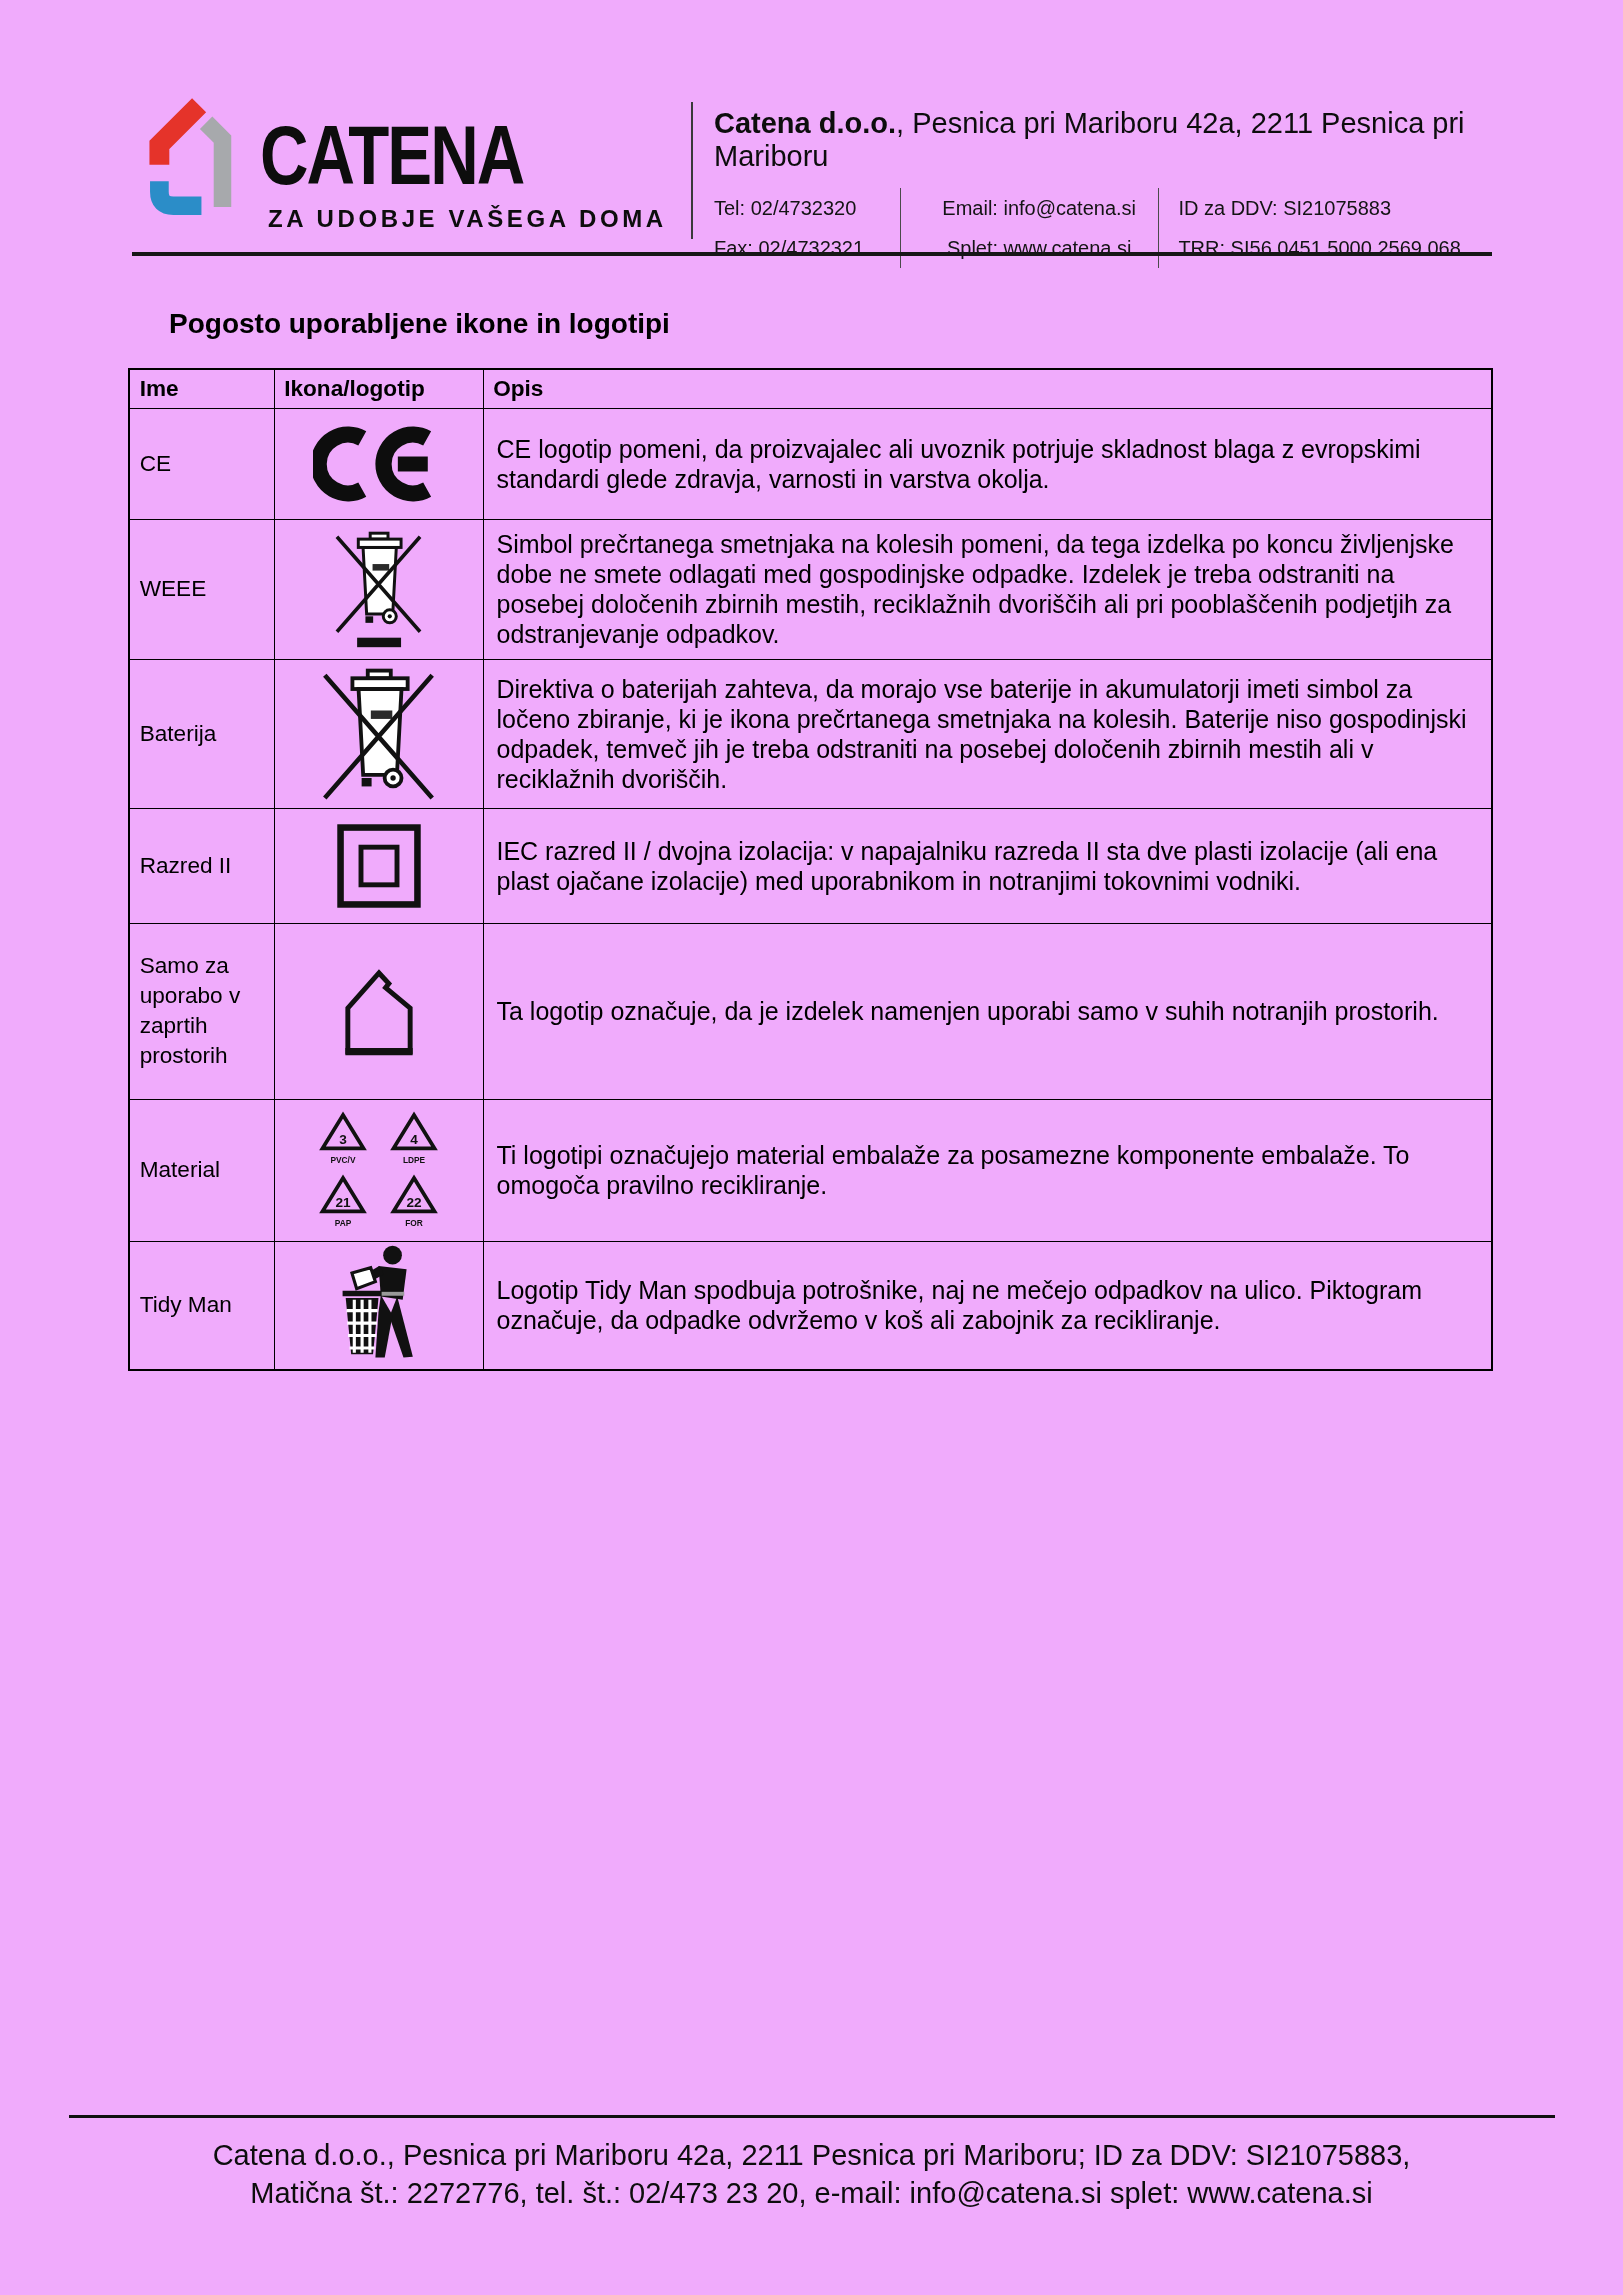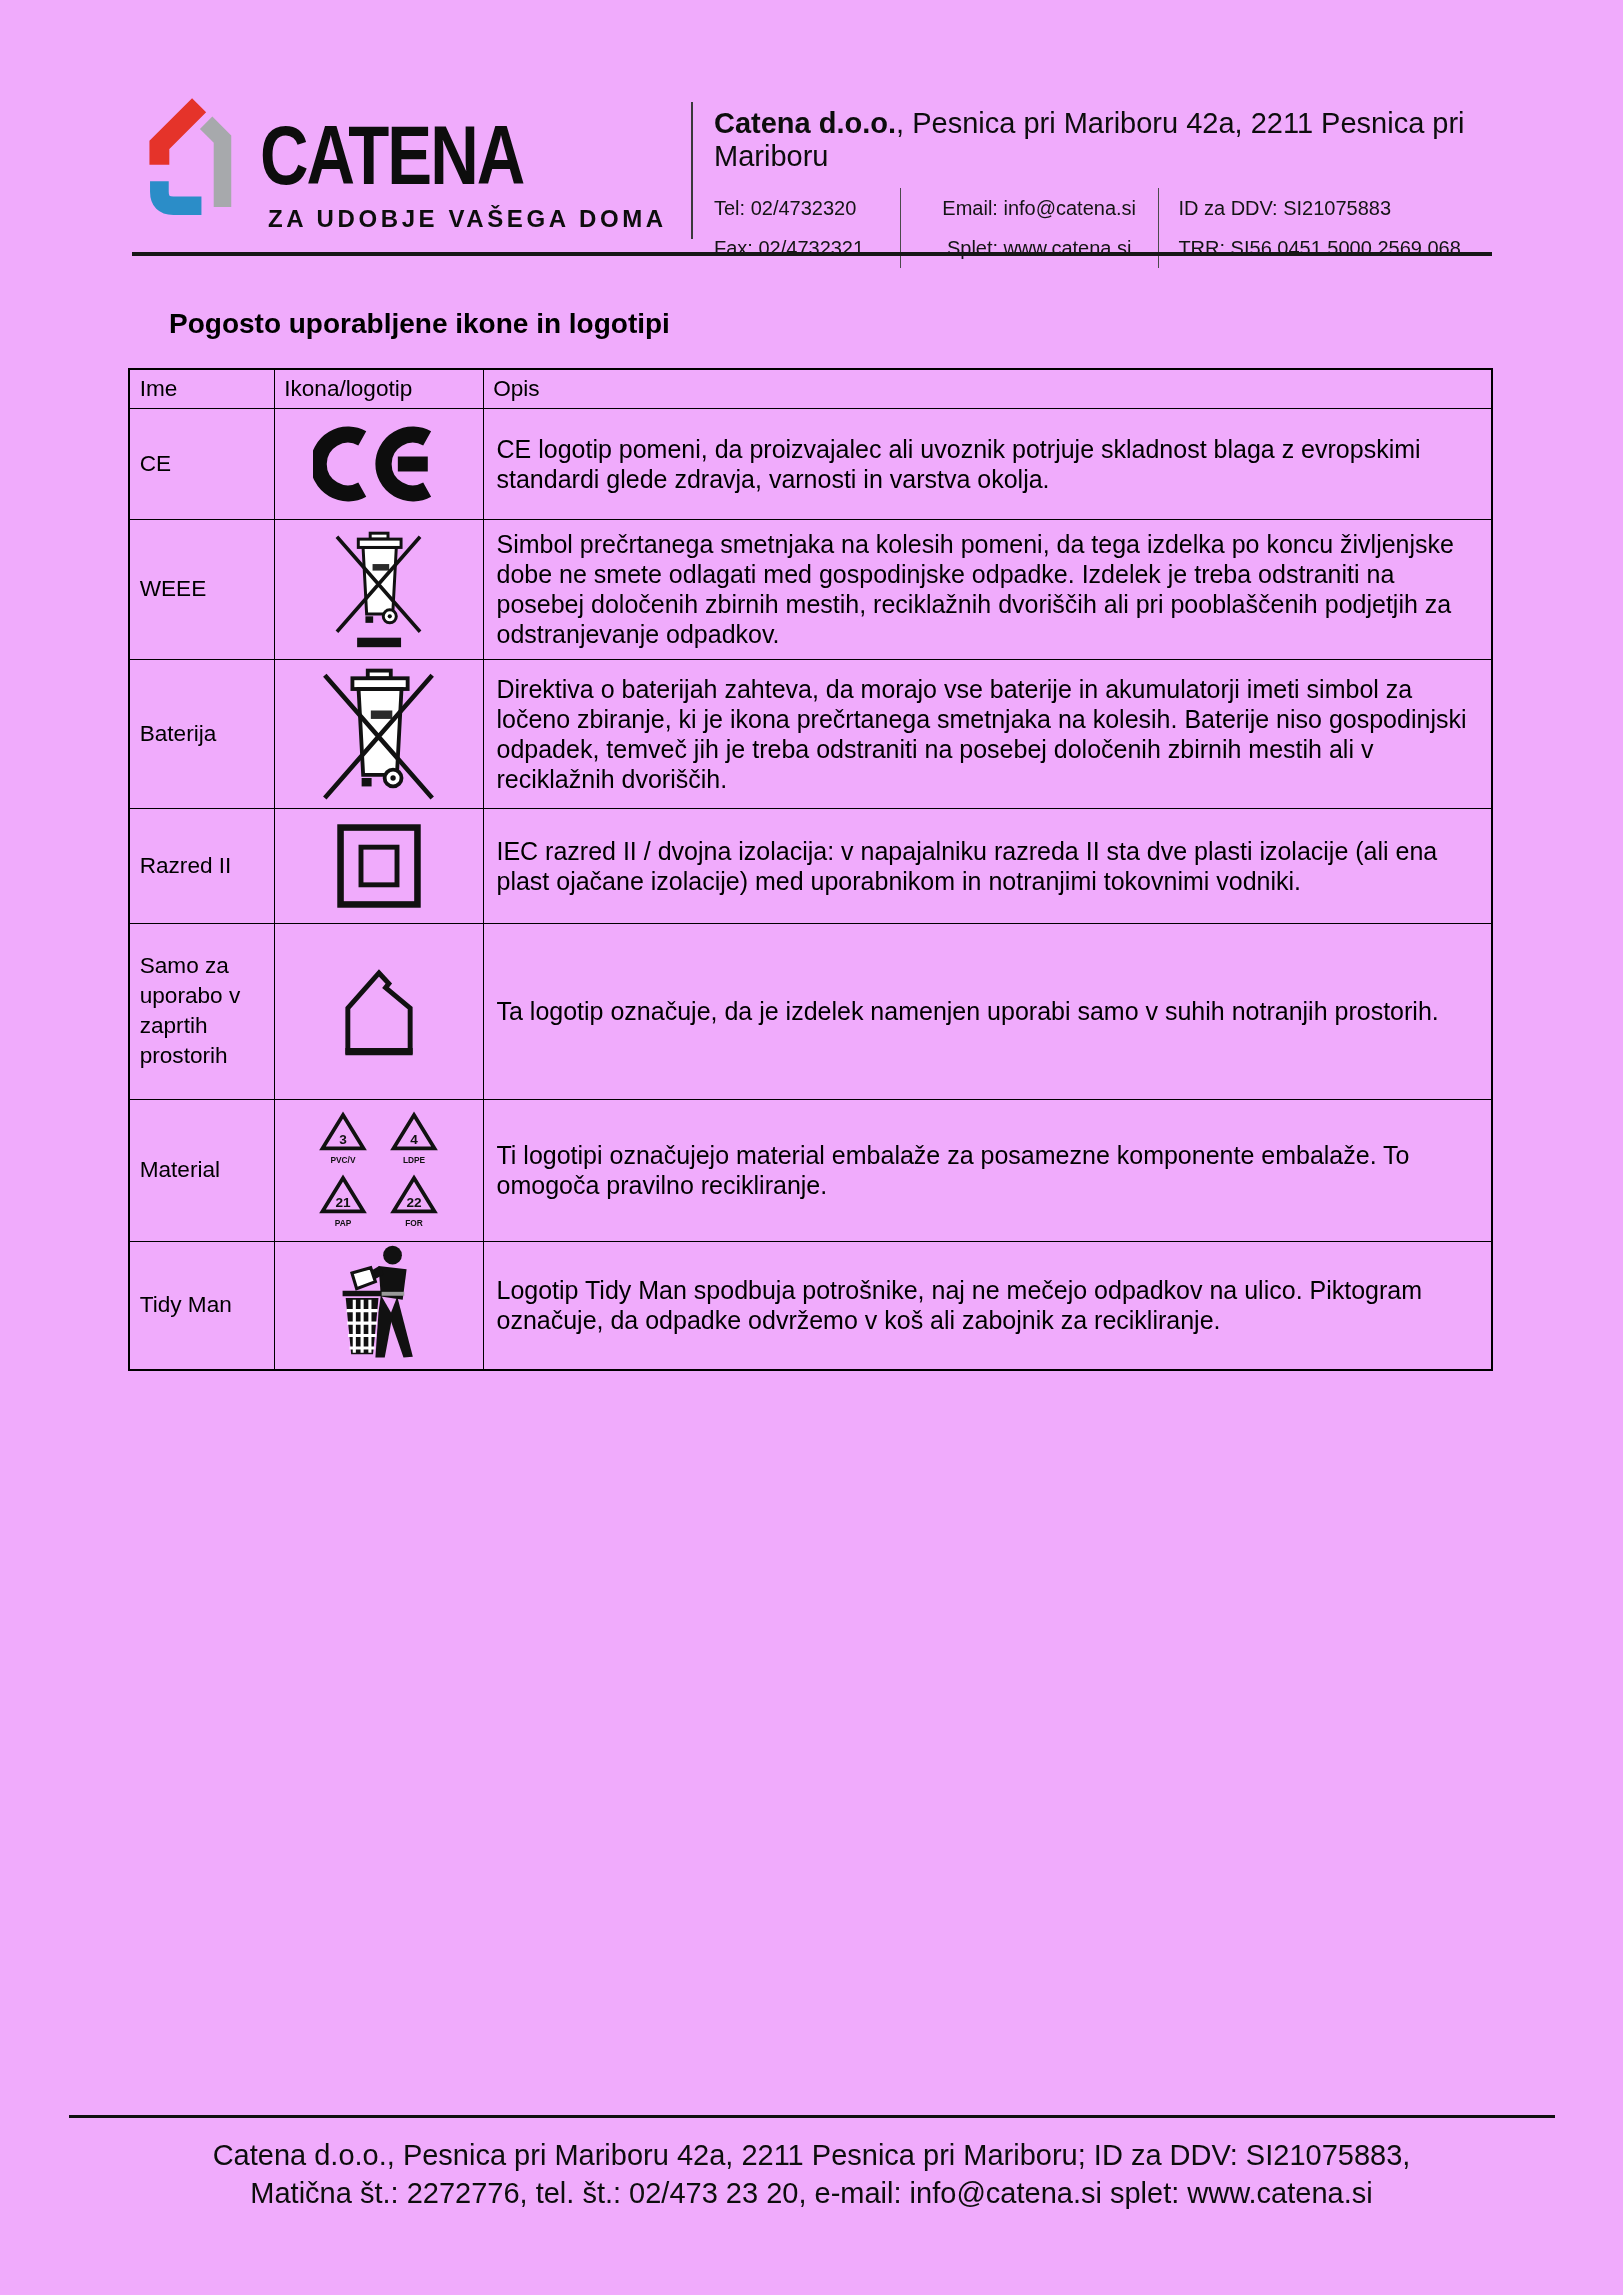--- a/index.html
+++ b/index.html
@@ -26,21 +26,21 @@
   .header-rule { position:absolute; left:132px; top:252px; width:1360px; height:4px; background:#171717; }
 
   
   .doc-title { position:absolute; left:128px; top:308px; font-size:28px; font-weight:700; color:#000;margin-left:41px; }
   table.icons-table { position:absolute; left:128px; top:368px; width:1365px;
                       border-collapse:collapse; table-layout:fixed; }
   table.icons-table col.c-name { width:145px; }
   table.icons-table col.c-icon { width:209px; }
   .icons-table th, .icons-table td { border:1.6px solid #000; vertical-align:middle; }
   .icons-table { border:2.4px solid #000; }
-  .icons-table th { height:39px; font-weight:400; font-size:22.6px; text-align:left; padding:1.6px 8px 1.6px 9.7px; }
+  .icons-table th { height:39px; font-weight:700; font-size:22.6px; text-align:left; padding:1.6px 8px 1.6px 9.7px; }
   td.cell-name { font-size:22.6px; line-height:30px; padding:4.8px 6.5px 4.8px 9.7px; }
   td.cell-icon { text-align:center; }
   td.cell-desc { font-size:25px; line-height:30px; padding:6.5px 14.5px 6.5px 13px; }
   svg { display:inline-block; vertical-align:middle; }
 
   .material-grid { display:grid; grid-template-columns:auto auto; column-gap:21px; row-gap:6.5px;
                    justify-content:center; }
 
   
   .footer-rule { position:absolute; left:69px; top:2115px; width:1486px; height:3.2px; background:#101010; }

